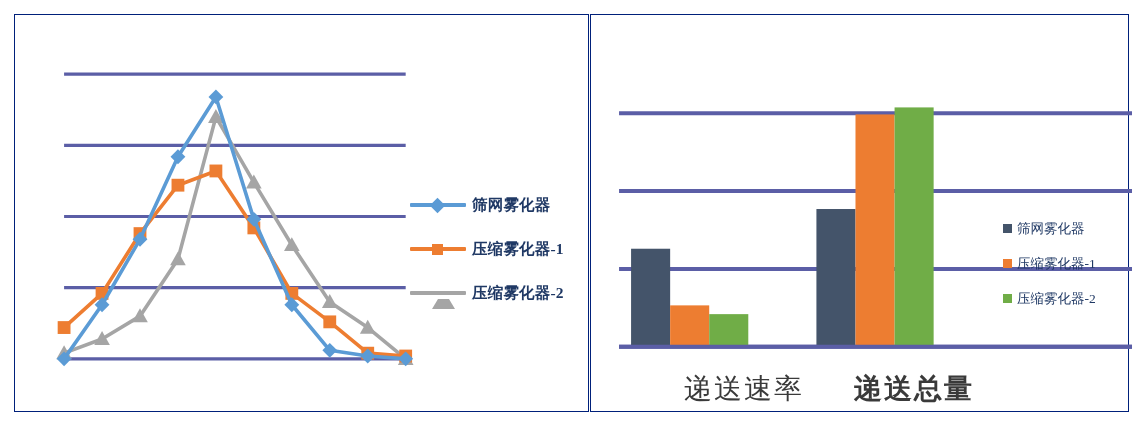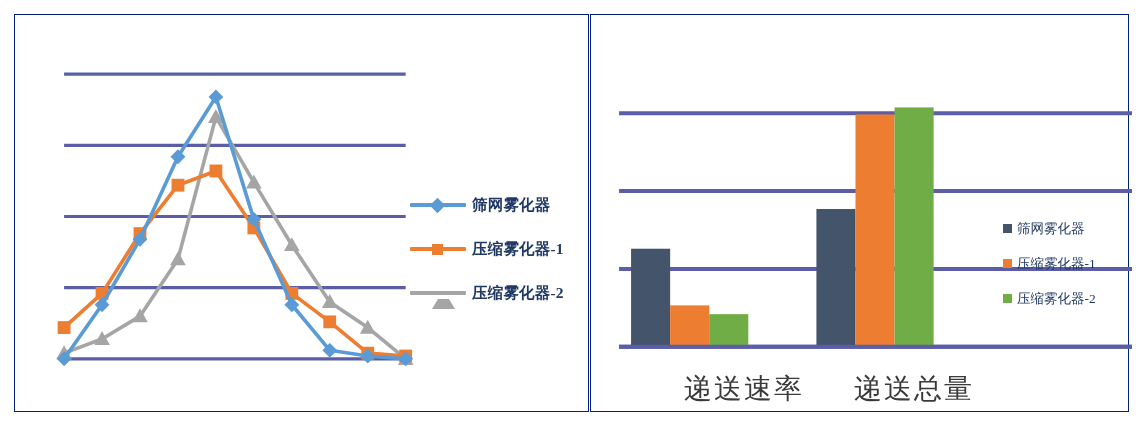--- a/index.html
+++ b/index.html
@@ -133,21 +133,21 @@
   .cat-labels .cat {
     position: absolute;
     top: 0;
     font-family: "Liberation Serif", serif;
     font-size: 28px;
     color: #3a3a3a;
     letter-spacing: 2px;
     white-space: nowrap;
   }
   #cat-0 { left: 93px; }
-  #cat-1 { left: 263px; }
+  #cat-1 { left: 263px; font-weight: bold; }
 </style>
 </head>
 <body>
 
 <div id="root">
 
   <div class="panel" id="panel-line">
     <div class="plot">
       <svg class="chart-svg" id="svg-line" viewBox="0 0 572 395" preserveAspectRatio="none">
           <g>

